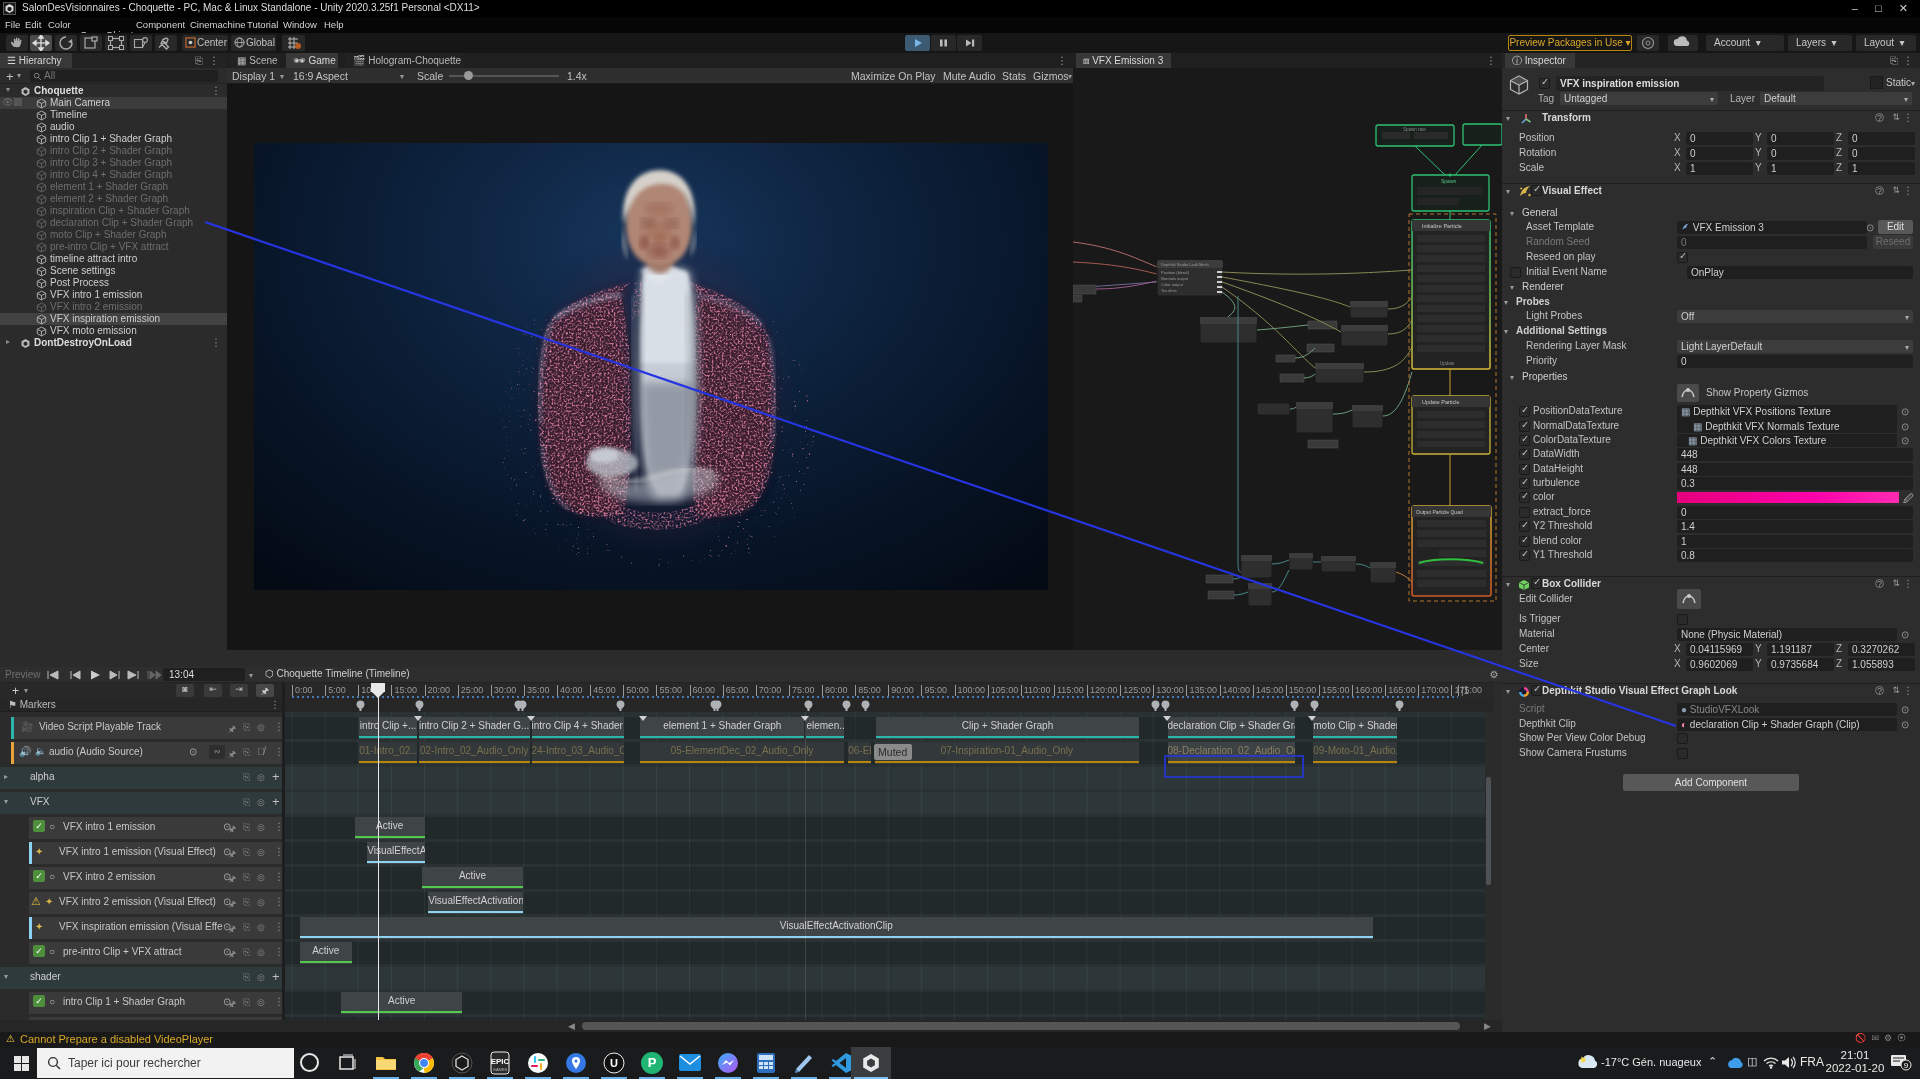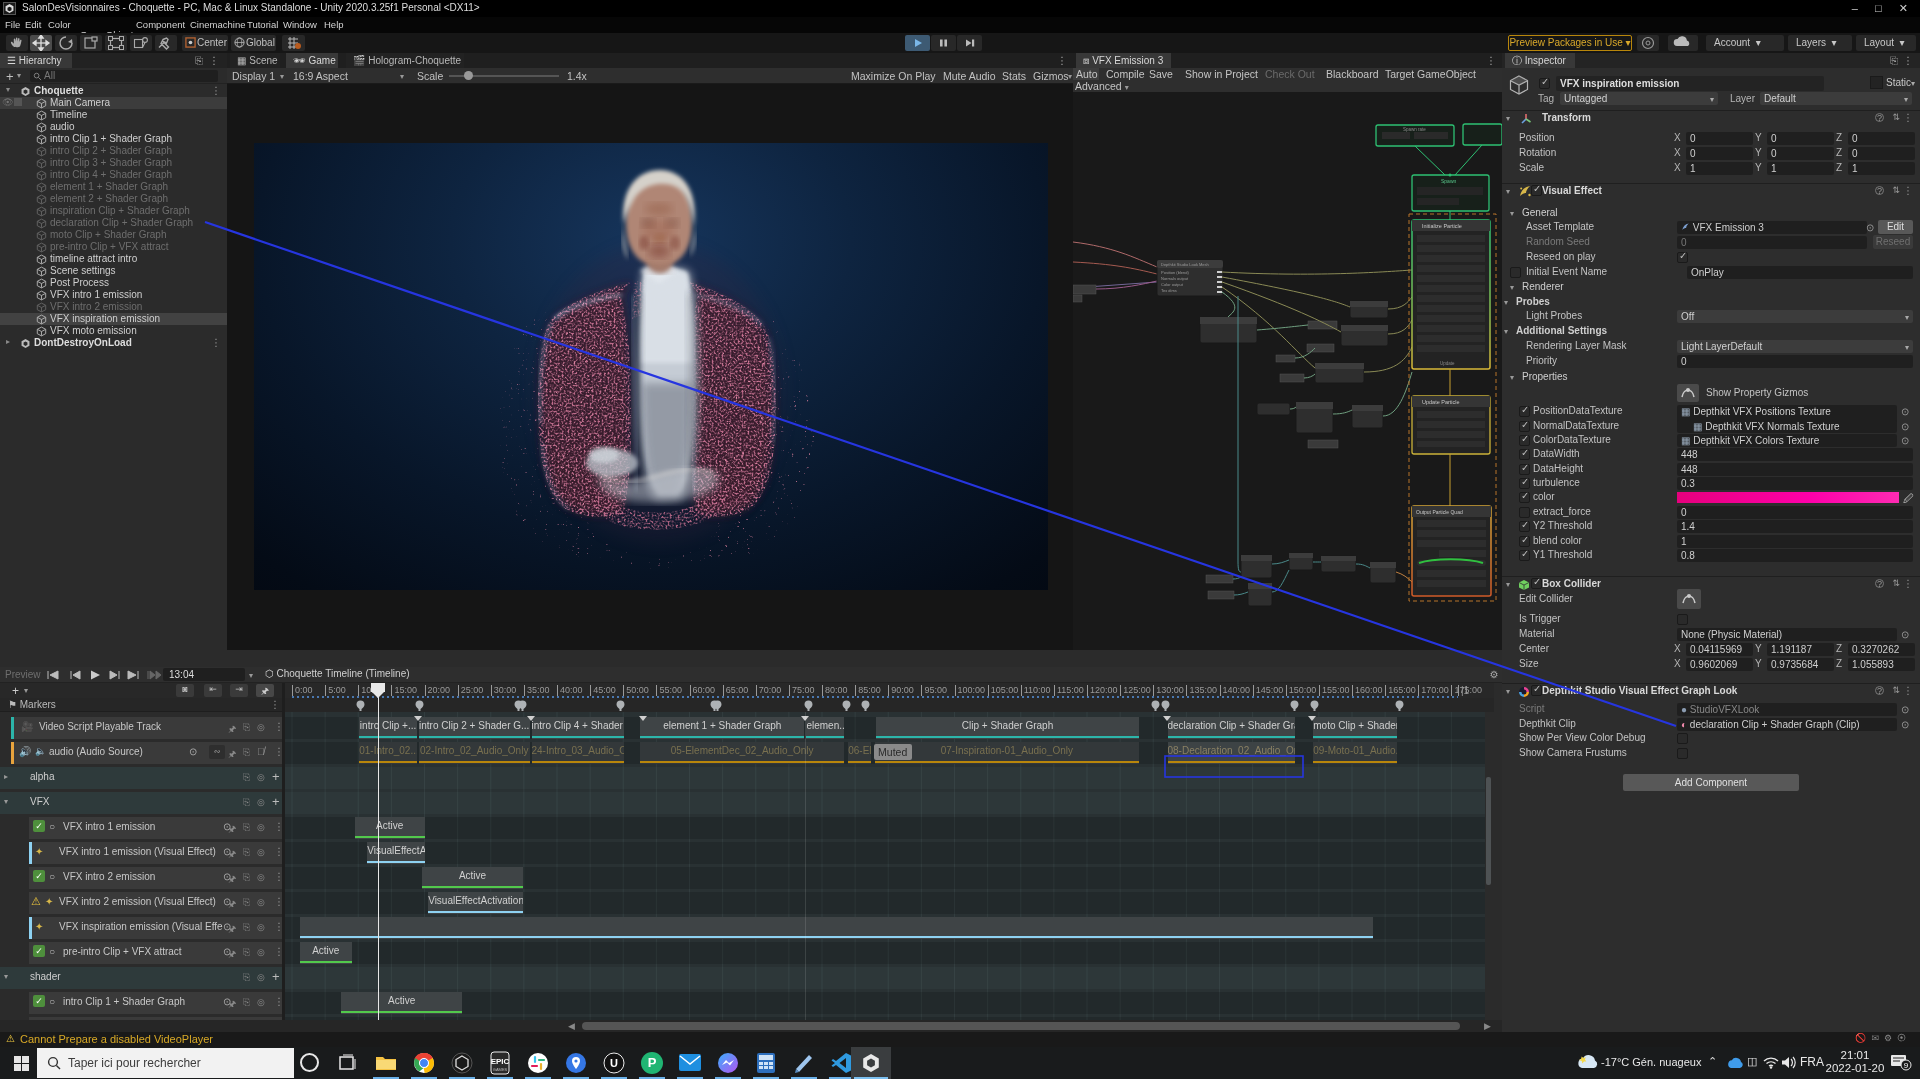--- a/index.html
+++ b/index.html
@@ -397,30 +397,20 @@
         <path d="M440 150 C442 200 442 280 439 350" stroke="#c8d8ee" stroke-width="1.5" fill="none" opacity=".4" filter="url(#blur2)"></path>
       </svg>
     </div>
   </div>
 </div>
 <div class="abs" id="vfxpanel">
   <div class="tabbar" style="background:#1f1f1f;">
     <div class="tab on" style="left:3px;width:95px;">⧈ VFX Emission 3</div>
     <div class="abs" style="right:6px;top:2px;color:#aaa;">⋮</div>
   </div>
-  <div class="abs" style="left:0;top:15px;width:429px;height:24px;background:#2e2e2e;font-size:10.5px;color:#c5c5c5;">
-    <div class="abs" style="left:0;top:0;width:26px;height:12px;background:#3d3d3d;padding-left:3px;line-height:12px;">Auto</div>
-    <span style="position:absolute;left:33px;top:0px;">Compile</span>
-    <span style="position:absolute;left:76px;top:0px;">Save</span>
-    <span style="position:absolute;left:112px;top:0px;">Show in Project</span>
-    <span style="position:absolute;left:192px;top:0px;color:#6b6b6b;">Check Out</span>
-    <span style="position:absolute;left:253px;top:0px;">Blackboard</span>
-    <span style="position:absolute;left:312px;top:0px;">Target GameObject</span>
-    <span style="position:absolute;left:2px;top:12px;">Advanced <span style="font-size:8px;color:#999;">▾</span></span>
-  </div>
   <div class="abs" id="vfxgraph" style="left:0;top:39px;width:429px;height:558px;background:#191919;overflow:hidden;">
     <svg width="429" height="558" viewBox="0 0 429 558" font-family="Liberation Sans, sans-serif">
       <defs>
         <linearGradient id="initgrad" x1="0" y1="0" x2="0" y2="1">
           <stop offset="0" stop-color="#2ec173"></stop>
             <stop offset="0.55" stop-color="#7dbf55"></stop>
             <stop offset="1" stop-color="#d8b838"></stop>
         </linearGradient>
         <linearGradient id="outgrad" x1="0" y1="0" x2="0" y2="1">
           <stop offset="0" stop-color="#d8a838"></stop>
@@ -713,21 +703,21 @@
       <div style="position:absolute;left:17px;top:353px;width:11px;height:11px;background:#2a2a2a;border:1px solid #1a1a1a;border-radius:2px;">
         <span style="position:absolute;left:1px;top:-3px;color:#bbb;font-size:10px;">✓</span>
       </div>
       <div style="position:absolute;left:31px;top:352px;color:#c3c3c3;white-space:nowrap;">NormalDataTexture</div>
       <div style="position:absolute;left:175px;top:352px;width:220px;height:13px;background:#1f1f1f;border-radius:2px;line-height:13px;padding-left:16px;color:#cfcfcf;white-space:nowrap;overflow:hidden;"><span style="color:#9ab">▦</span> Depthkit VFX Normals Texture</div>
       <span style="position:absolute;left:399px;top:353px;color:#999;font-size:10px;">⊙</span>
       <div style="position:absolute;left:17px;top:367px;width:11px;height:11px;background:#2a2a2a;border:1px solid #1a1a1a;border-radius:2px;">
         <span style="position:absolute;left:1px;top:-3px;color:#bbb;font-size:10px;">✓</span>
       </div>
       <div style="position:absolute;left:31px;top:366px;color:#c3c3c3;white-space:nowrap;">ColorDataTexture</div>
-      <div style="position:absolute;left:175px;top:366px;width:220px;height:13px;background:#1f1f1f;border-radius:2px;line-height:13px;padding-left:4px;color:#cfcfcf;white-space:nowrap;overflow:hidden;"><span style="color:#9ab">▦</span> Depthkit VFX Colors Texture</div>
+      <div style="position:absolute;left:175px;top:366px;width:220px;height:13px;background:#1f1f1f;border-radius:2px;line-height:13px;padding-left:11px;color:#cfcfcf;white-space:nowrap;overflow:hidden;"><span style="color:#9ab">▦</span> Depthkit VFX Colors Texture</div>
       <span style="position:absolute;left:399px;top:367px;color:#999;font-size:10px;">⊙</span>
       <div style="position:absolute;left:17px;top:381px;width:11px;height:11px;background:#2a2a2a;border:1px solid #1a1a1a;border-radius:2px;">
         <span style="position:absolute;left:1px;top:-3px;color:#bbb;font-size:10px;">✓</span>
       </div>
       <div style="position:absolute;left:31px;top:380px;color:#c3c3c3;white-space:nowrap;">DataWidth</div>
       <div style="position:absolute;left:175px;top:380px;width:236px;height:13px;background:#1f1f1f;border-radius:2px;line-height:13px;padding-left:4px;color:#cfcfcf;white-space:nowrap;overflow:hidden;">448</div>
       <div style="position:absolute;left:17px;top:396px;width:11px;height:11px;background:#2a2a2a;border:1px solid #1a1a1a;border-radius:2px;">
         <span style="position:absolute;left:1px;top:-3px;color:#bbb;font-size:10px;">✓</span>
       </div>
       <div style="position:absolute;left:31px;top:395px;color:#c3c3c3;white-space:nowrap;">DataHeight</div>
@@ -1123,20 +1113,21 @@
       <div style="position:absolute;left:137.1875px;top:155px;width:100.6875px;height:22px;background:#3f4446;overflow:hidden;">
      <div style="position:absolute;left:0;bottom:1px;width:100%;height:2px;background:#52c94c;"></div>
      <div style="position:absolute;left:0;top:3px;width:100%;text-align:center;color:#d0d0d0;font-size:10px;white-space:nowrap;">Active</div>
       </div>
       <div style="position:absolute;left:143.14999999999998px;top:180px;width:94.72500000000002px;height:22px;background:#3f4446;overflow:hidden;">
      <div style="position:absolute;left:0;bottom:1px;width:100%;height:2px;background:#8ed2f2;"></div>
      <div style="position:absolute;left:0;top:3px;width:100%;text-align:center;color:#d0d0d0;font-size:10px;white-space:nowrap;">VisualEffectActivationC...</div>
       </div>
       <div style="position:absolute;left:14.625px;top:205px;width:1073.2375000000002px;height:22px;background:#3f4446;overflow:hidden;">
      <div style="position:absolute;left:0;bottom:1px;width:100%;height:2px;background:#8ed2f2;"></div>
+     <div style="position:absolute;left:0;top:3px;width:100%;text-align:center;color:#d0d0d0;font-size:10px;white-space:nowrap;">VisualEffectActivationClip</div>
       </div>
       <div style="position:absolute;left:14.625px;top:230px;width:52.32499999999999px;height:22px;background:#3f4446;overflow:hidden;">
      <div style="position:absolute;left:0;bottom:1px;width:100%;height:2px;background:#52c94c;"></div>
      <div style="position:absolute;left:0;top:3px;width:100%;text-align:center;color:#d0d0d0;font-size:10px;white-space:nowrap;">Active</div>
       </div>
       <div style="position:absolute;left:56.3625px;top:280px;width:120.56250000000001px;height:22px;background:#3f4446;overflow:hidden;">
      <div style="position:absolute;left:0;bottom:1px;width:100%;height:2px;background:#52c94c;"></div>
      <div style="position:absolute;left:0;top:3px;width:100%;text-align:center;color:#d0d0d0;font-size:10px;white-space:nowrap;">Active</div>
       </div>
       <div style="position:absolute;left:128.875px;top:4px;width:0;height:0;border:4px solid transparent;border-top:5px solid #cfcfcf;"></div>

